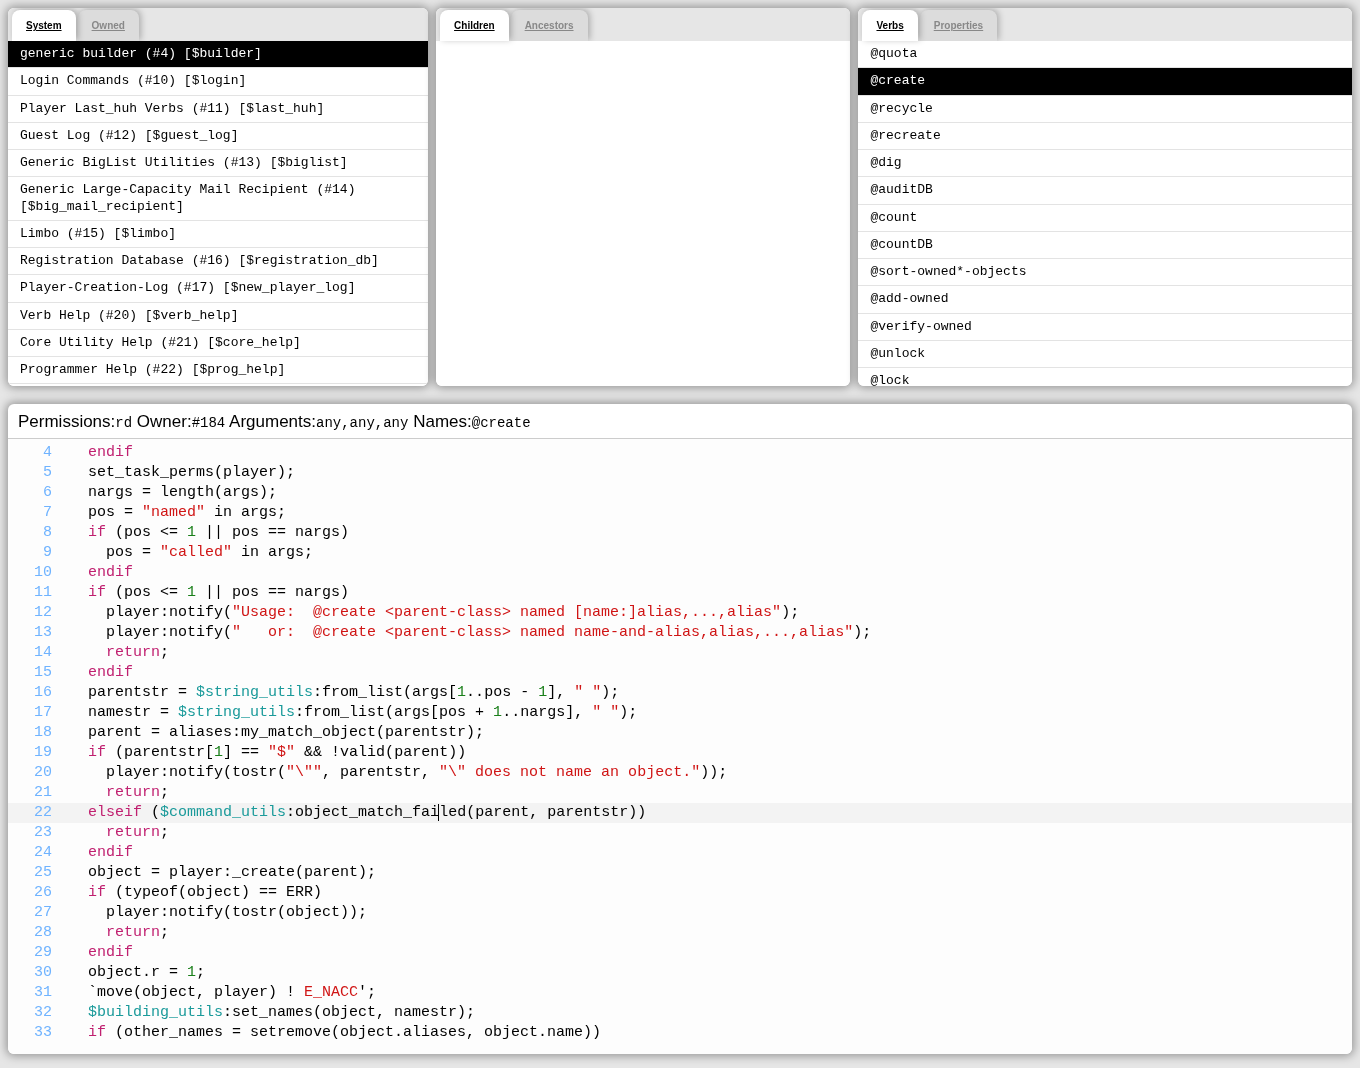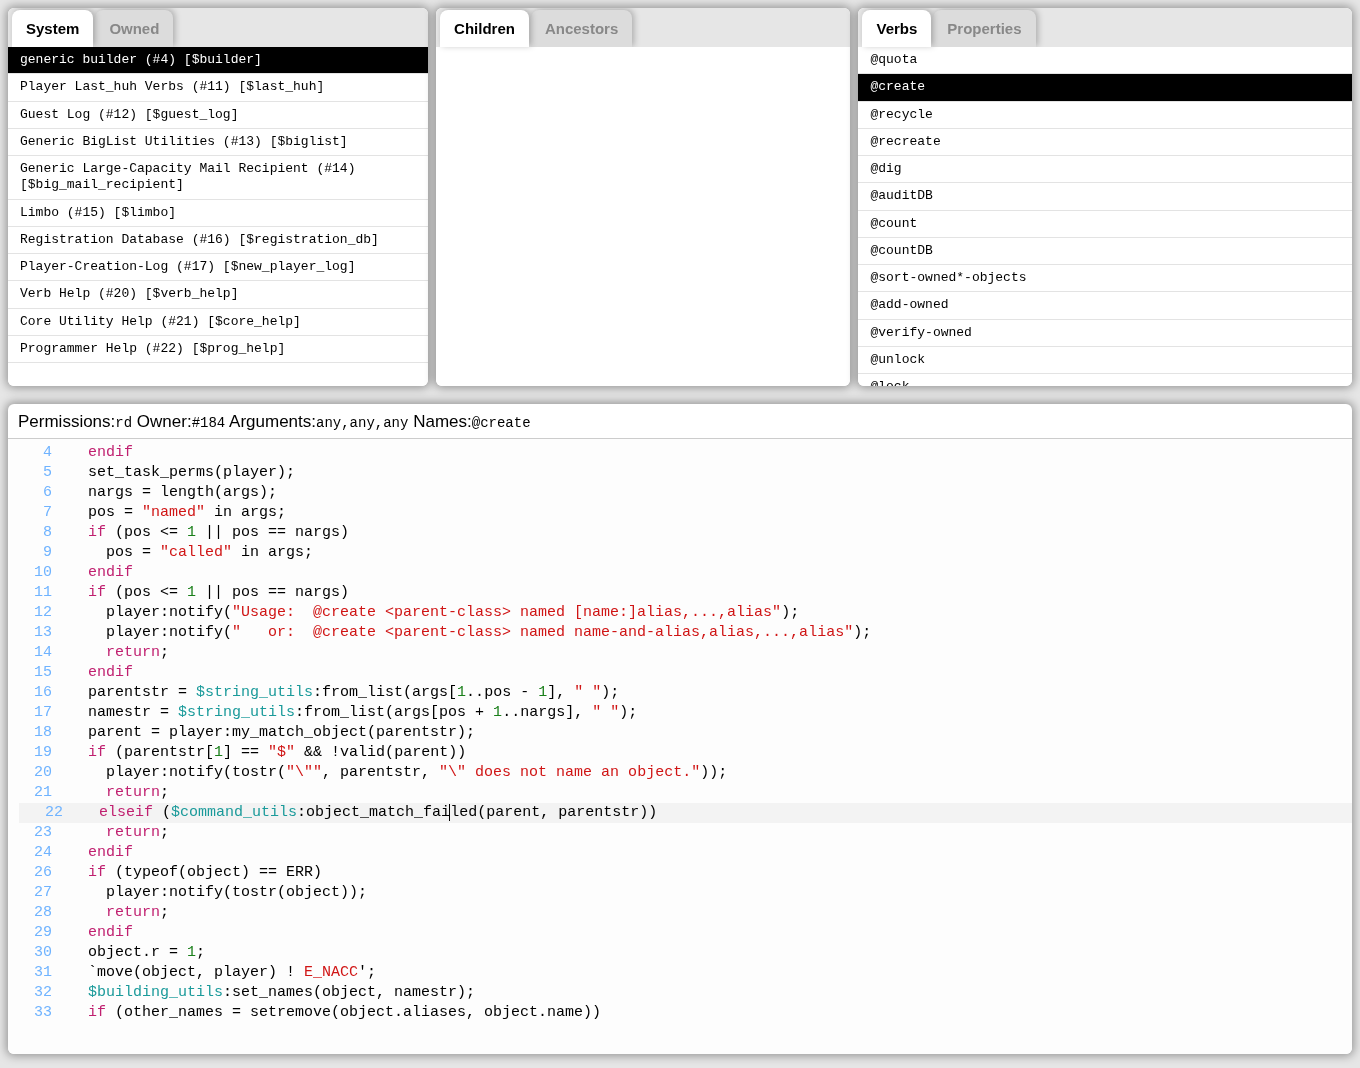--- a/index.html
+++ b/index.html
@@ -28,28 +28,29 @@
 
 .tabbar {
   display: flex;
   background: #e6e6e6;
   padding-top: 2px;
   gap: 2px;
   padding-left: 4px;
 }
 .tab {
   padding: 10px 14px 10px 14px;
-  font-size: 15px;
+  font-size: 10px;
   font-weight: bold;
   color: #888;
   background: #dcdcdc;
   border-top-left-radius: 8px;
   border-top-right-radius: 8px;
   cursor: pointer;
   box-shadow: 2px -1px 6px rgba(0,0,0,0.25);
+  text-decoration: underline;
 }
 .tab.active { background: #fff; color: #000; z-index:2; }
 
 .list {
   flex: 1;
   overflow-y: auto;
   background: #fff;
 }
 .list-item {
   font-family: "Courier New", monospace;
@@ -80,21 +81,21 @@
 .editor {
   flex: 1;
   overflow: auto;
   font-family: Menlo, Consolas, "Courier New", monospace;
   font-size: 15px;
   line-height: 20px;
   background: #fdfdfd;
   padding-top: 4px;
 }
 .codeline { display: flex; white-space: pre; }
-.codeline.hl { background: #f3f3f3; margin-left: 11px; }
+.codeline.hl { background: #f3f3f3; }
 .gutter {
   width: 62px;
   text-align: right;
   padding-right: 18px;
   color: #6fb3ff;
   user-select: none;
   flex-shrink: 0;
 }
 .code { flex: 1; }
 .kw   { color: #c02070; }
@@ -111,20 +112,21 @@
 <body>
 
 <div class="row">
   <div class="panel left-panel">
     <div class="tabbar" id="left-tabs">
         <div class="tab active">System</div>
         <div class="tab">Owned</div>
       </div>
     <div class="list" id="left-list">
         <div class="list-item selected">generic builder (#4) [$builder]</div>
+        <div class="list-item">Login Commands (#10) [$login]</div>
         <div class="list-item">Player Last_huh Verbs (#11) [$last_huh]</div>
         <div class="list-item">Guest Log (#12) [$guest_log]</div>
         <div class="list-item">Generic BigList Utilities (#13) [$biglist]</div>
         <div class="list-item">Generic Large-Capacity Mail Recipient (#14) [$big_mail_recipient]</div>
         <div class="list-item">Limbo (#15) [$limbo]</div>
         <div class="list-item">Registration Database (#16) [$registration_db]</div>
         <div class="list-item">Player-Creation-Log (#17) [$new_player_log]</div>
         <div class="list-item">Verb Help (#20) [$verb_help]</div>
         <div class="list-item">Core Utility Help (#21) [$core_help]</div>
         <div class="list-item">Programmer Help (#22) [$prog_help]</div>
@@ -175,27 +177,28 @@
       <div class="codeline"><span class="gutter">8</span><span class="code"><span>  </span><span class="kw">if</span><span> (pos &lt;= </span><span class="num">1</span><span> || pos == nargs)</span></span></div>
       <div class="codeline"><span class="gutter">9</span><span class="code"><span>    pos = </span><span class="str">"called"</span><span> in args;</span></span></div>
       <div class="codeline"><span class="gutter">10</span><span class="code"><span>  </span><span class="kw">endif</span></span></div>
       <div class="codeline"><span class="gutter">11</span><span class="code"><span>  </span><span class="kw">if</span><span> (pos &lt;= </span><span class="num">1</span><span> || pos == nargs)</span></span></div>
       <div class="codeline"><span class="gutter">12</span><span class="code"><span>    player:notify(</span><span class="str">"Usage:  @create &lt;parent-class&gt; named [name:]alias,...,alias"</span><span>);</span></span></div>
       <div class="codeline"><span class="gutter">13</span><span class="code"><span>    player:notify(</span><span class="str">"   or:  @create &lt;parent-class&gt; named name-and-alias,alias,...,alias"</span><span>);</span></span></div>
       <div class="codeline"><span class="gutter">14</span><span class="code"><span>    </span><span class="kw">return</span><span>;</span></span></div>
       <div class="codeline"><span class="gutter">15</span><span class="code"><span>  </span><span class="kw">endif</span></span></div>
       <div class="codeline"><span class="gutter">16</span><span class="code"><span>  parentstr = </span><span class="var">$string_utils</span><span>:from_list(args[</span><span class="num">1</span><span>..</span><span>pos - </span><span class="num">1</span><span>], </span><span class="str">" "</span><span>);</span></span></div>
       <div class="codeline"><span class="gutter">17</span><span class="code"><span>  namestr = </span><span class="var">$string_utils</span><span>:from_list(args[pos + </span><span class="num">1</span><span>..</span><span>nargs], </span><span class="str">" "</span><span>);</span></span></div>
-      <div class="codeline"><span class="gutter">18</span><span class="code"><span>  parent = player:my_match_object(parentstr);</span></span></div>
+      <div class="codeline"><span class="gutter">18</span><span class="code"><span>  parent = aliases:my_match_object(parentstr);</span></span></div>
       <div class="codeline"><span class="gutter">19</span><span class="code"><span>  </span><span class="kw">if</span><span> (parentstr[</span><span class="num">1</span><span>] == </span><span class="str">"$"</span><span> &amp;&amp; !valid(parent))</span></span></div>
       <div class="codeline"><span class="gutter">20</span><span class="code"><span>    player:notify(tostr(</span><span class="str">"\""</span><span>, parentstr, </span><span class="str">"\" does not name an object."</span><span>));</span></span></div>
       <div class="codeline"><span class="gutter">21</span><span class="code"><span>    </span><span class="kw">return</span><span>;</span></span></div>
       <div class="codeline hl"><span class="gutter">22</span><span class="code"><span>  </span><span class="kw">elseif</span><span> (</span><span class="var">$command_utils</span><span>:</span><span>object_match_fai</span><span class="cursor"></span><span>led(parent, parentstr))</span></span></div>
       <div class="codeline"><span class="gutter">23</span><span class="code"><span>    </span><span class="kw">return</span><span>;</span></span></div>
       <div class="codeline"><span class="gutter">24</span><span class="code"><span>  </span><span class="kw">endif</span></span></div>
+      <div class="codeline"><span class="gutter">25</span><span class="code"><span>  object = player:_create(parent);</span></span></div>
       <div class="codeline"><span class="gutter">26</span><span class="code"><span>  </span><span class="kw">if</span><span> (typeof(object) == ERR)</span></span></div>
       <div class="codeline"><span class="gutter">27</span><span class="code"><span>    player:notify(tostr(object));</span></span></div>
       <div class="codeline"><span class="gutter">28</span><span class="code"><span>    </span><span class="kw">return</span><span>;</span></span></div>
       <div class="codeline"><span class="gutter">29</span><span class="code"><span>  </span><span class="kw">endif</span></span></div>
       <div class="codeline"><span class="gutter">30</span><span class="code"><span>  object.r = </span><span class="num">1</span><span>;</span></span></div>
       <div class="codeline"><span class="gutter">31</span><span class="code"><span>  `move(object, player) ! </span><span class="red">E_NACC</span><span>';</span></span></div>
       <div class="codeline"><span class="gutter">32</span><span class="code"><span>  </span><span class="var">$building_utils</span><span>:set_names(object, namestr);</span></span></div>
       <div class="codeline"><span class="gutter">33</span><span class="code"><span>  </span><span class="kw">if</span><span> (other_names = setremove(object.aliases, object.name))</span></span></div>
     </div>
 </div>

